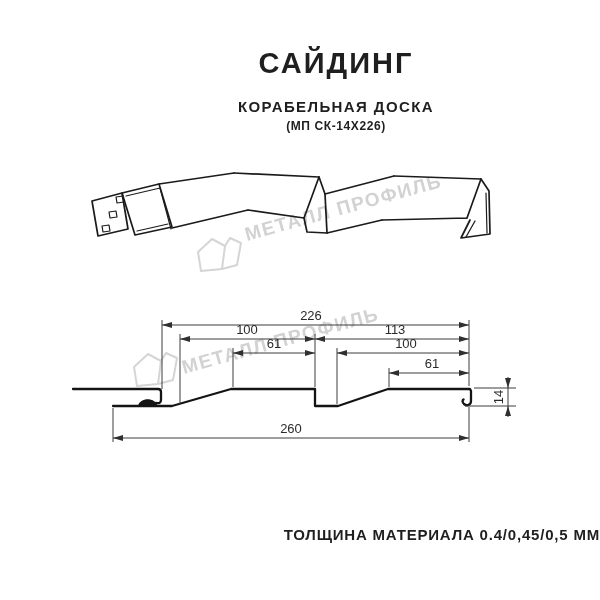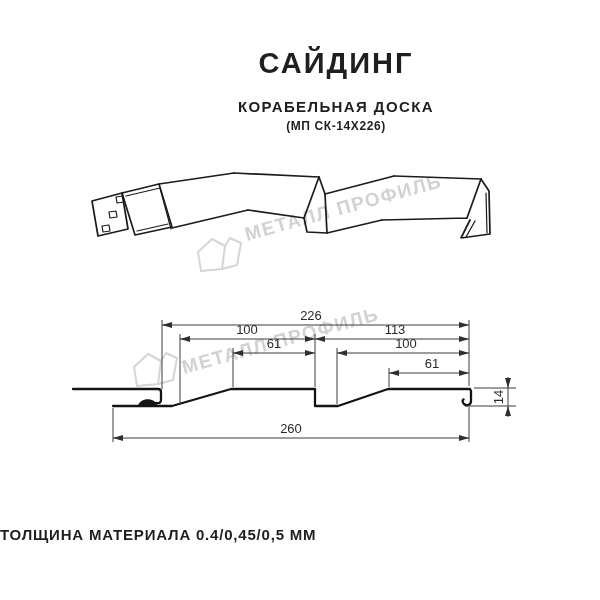--- a/index.html
+++ b/index.html
@@ -4,21 +4,21 @@
 <style>
   html,body{margin:0;padding:0;background:#fff;}
   .sheet{
     position:relative;width:600px;height:600px;background:#fff;overflow:hidden;
     font-family:"Liberation Sans", sans-serif;color:#1f1f1f;
   }
   .hdr{position:absolute;left:0;top:48px;width:600px;text-align:center;padding-left:36px;}
   .hdr .title{font-size:29px;font-weight:bold;letter-spacing:2px;line-height:30px;}
   .hdr .subtitle{font-size:15px;font-weight:bold;letter-spacing:1.4px;margin-top:20px;}
   .hdr .model{font-size:12px;font-weight:bold;letter-spacing:.6px;margin-top:4px;}
-  .ftr{position:absolute;left:0;top:526px;width:600px;text-align:left;
+  .ftr{position:absolute;left:0;top:526px;width:600px;text-align:right;
        font-size:15px;font-weight:bold;letter-spacing:.8px;}
   svg.art{position:absolute;left:0;top:0;}
   .wm-text{font-size:19px;font-weight:bold;letter-spacing:1.5px;fill:#d2d2d2;}
   .dim-label{font-size:13px;fill:#2a2a2a;}
 </style>
 </head>
 <body>
 
 <div class="sheet">
 

